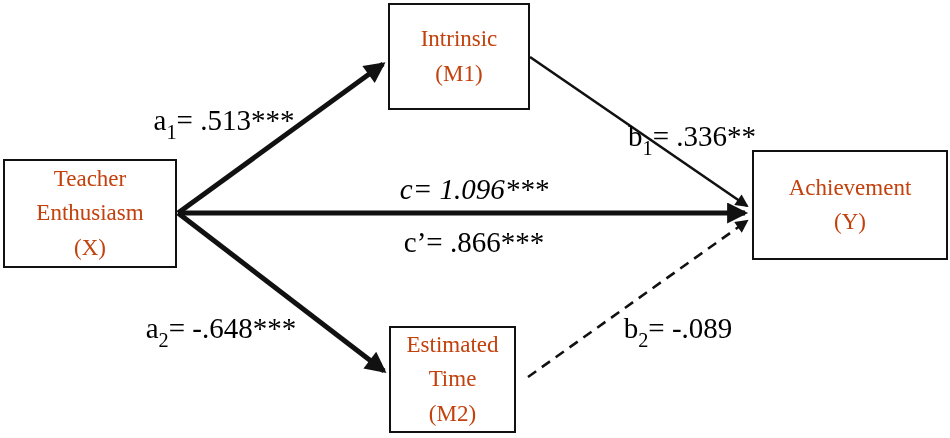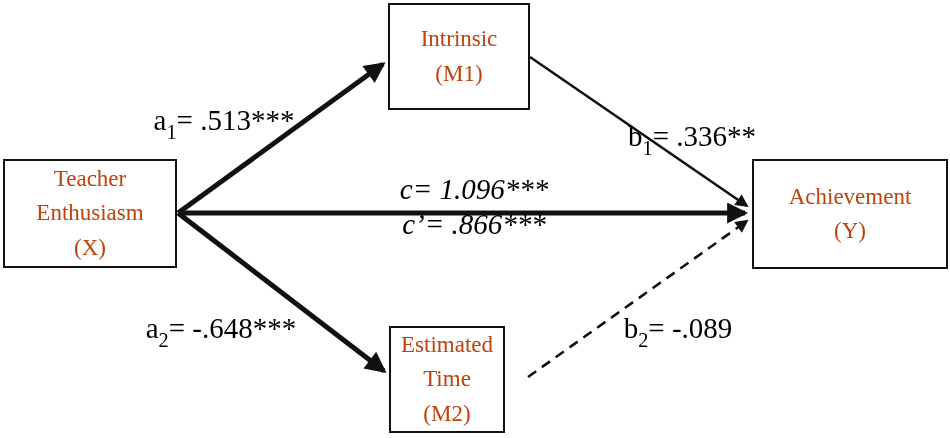--- a/index.html
+++ b/index.html
@@ -46,27 +46,27 @@
   }
   .plabel sub {
     font-size: 0.7em;
     line-height: 0;
     position: relative;
     top: 0.12em;
   }
   
   .node-x  { left: 3px;   top: 159px; width: 174px; height: 109px; text-align: right; }
   .node-m1 { left: 388px; top: 3px;   width: 142px; height: 107px; }
-  .node-m2 { left: 389px; top: 326px; width: 116px; height: 107px; text-align: center; }
-  .node-y  { left: 752px; top: 159px; width: 196px; height: 110px; }
+  .node-m2 { left: 389px; top: 326px; width: 127px; height: 107px; text-align: center; }
+  .node-y  { left: 752px; top: 150px; width: 196px; height: 110px; }
   
   .plabel-a1 { left: 224px; top: 103px; }
   .plabel-b1 { left: 692px; top: 102px; margin-top: 17px; }
   .plabel-c  { left: 474px; top: 172px; font-style: italic; }
-  .plabel-cp { left: 474px; top: 207px; font-style: italic; }
+  .plabel-cp { left: 474px; top: 225px; }
   .plabel-a2 { left: 221px; top: 311px; }
   .plabel-b2 { left: 678px; top: 311px; }
 </style>
 </head>
 <body>
 
 <div class="canvas">
 
   <svg class="arrows" width="950" height="438" viewBox="0 0 950 438" xmlns="http://www.w3.org/2000/svg">
     <defs>

